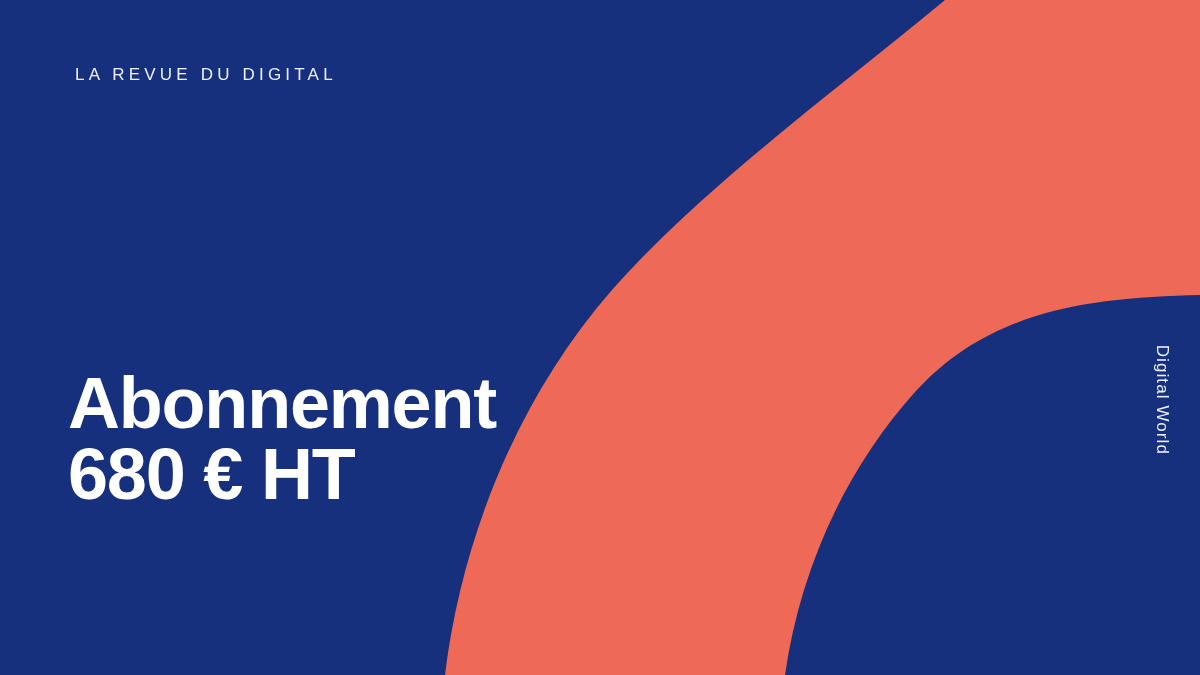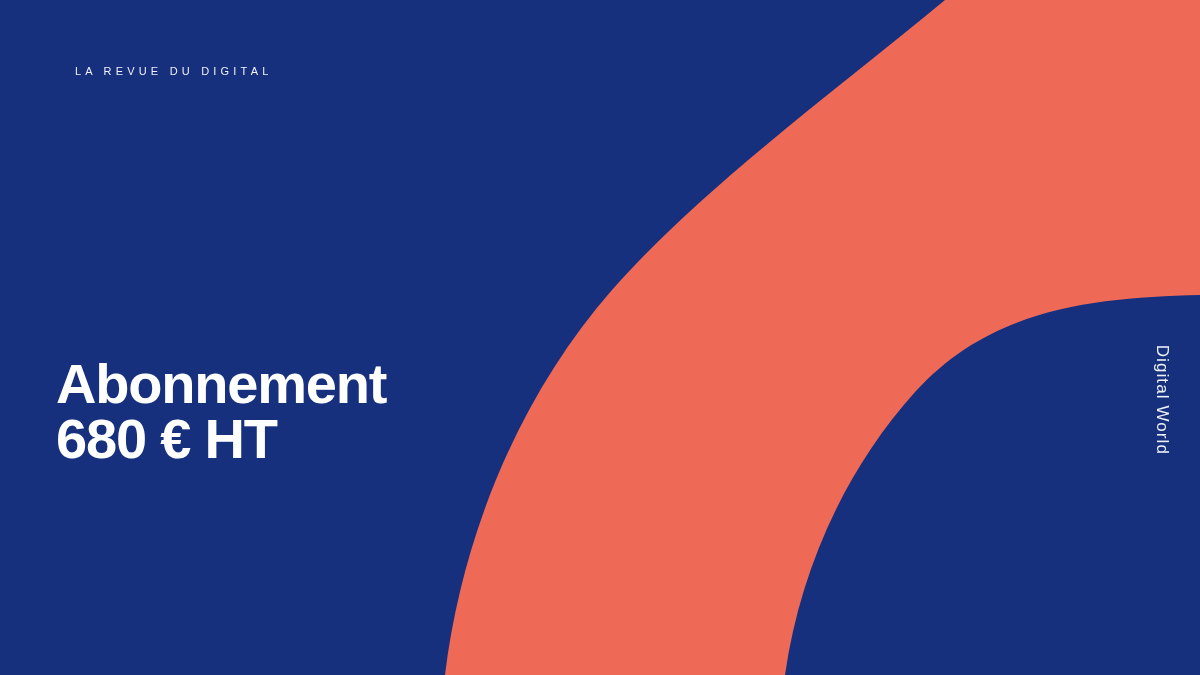--- a/index.html
+++ b/index.html
@@ -31,37 +31,37 @@
     inset: 0;
     width: 100%;
     height: 100%;
   }
 
   
   .brand-eyebrow {
     position: absolute;
     left: 75px;
     top: 65px;
-    font-size: 11px;
+    font-size: 17px;
     font-weight: 400;
     letter-spacing: 4.2px;
     color: #eef1f8;
     white-space: nowrap;
     line-height: 1.2;
   }
 
   
   .headline {
     position: absolute;
     left: 52px;
     top: 352px;
-    margin: 4px;
+    margin: 16px;
     padding: 0;
     color: #ffffff;
-    font-size: 56px;
+    font-size: 72px;
     font-weight: 700;
     line-height: 0.99;
     letter-spacing: -1.2px;
     white-space: nowrap;
   }
   .headline-line {
     display: block;
   }
 
   

